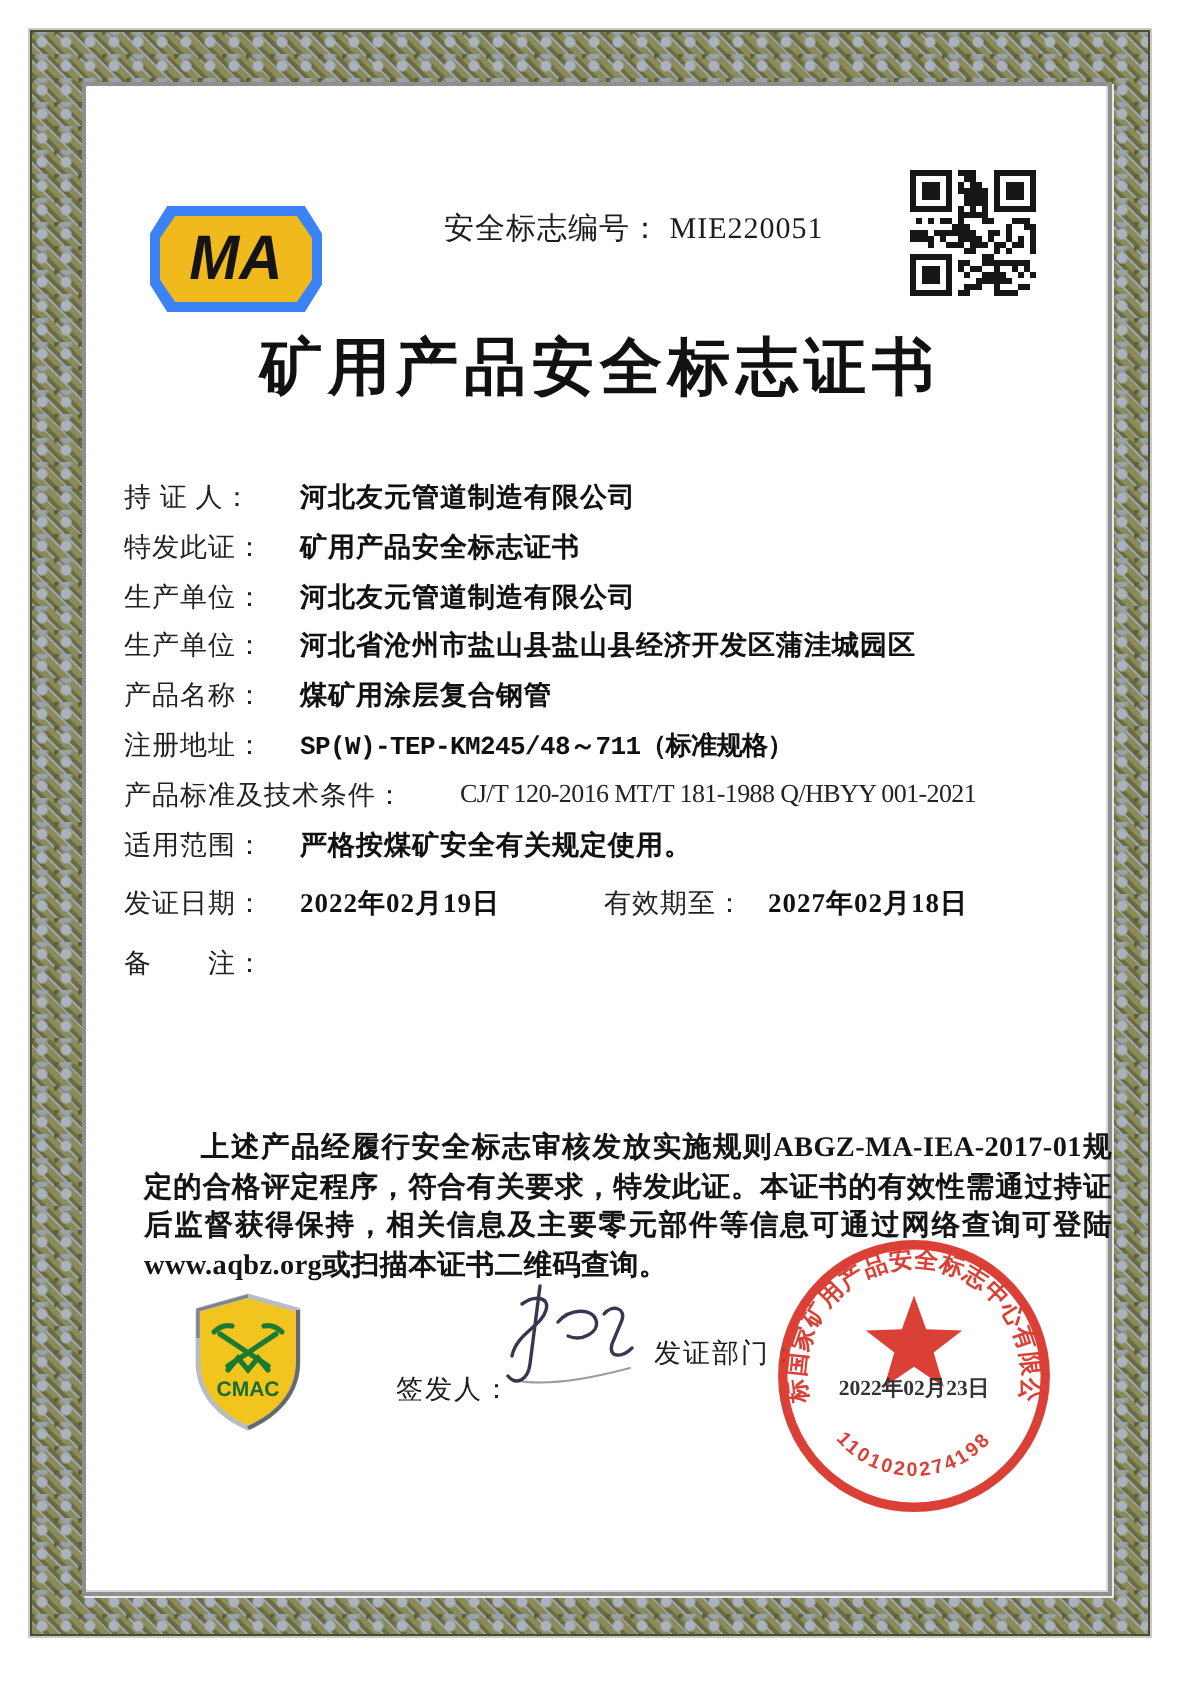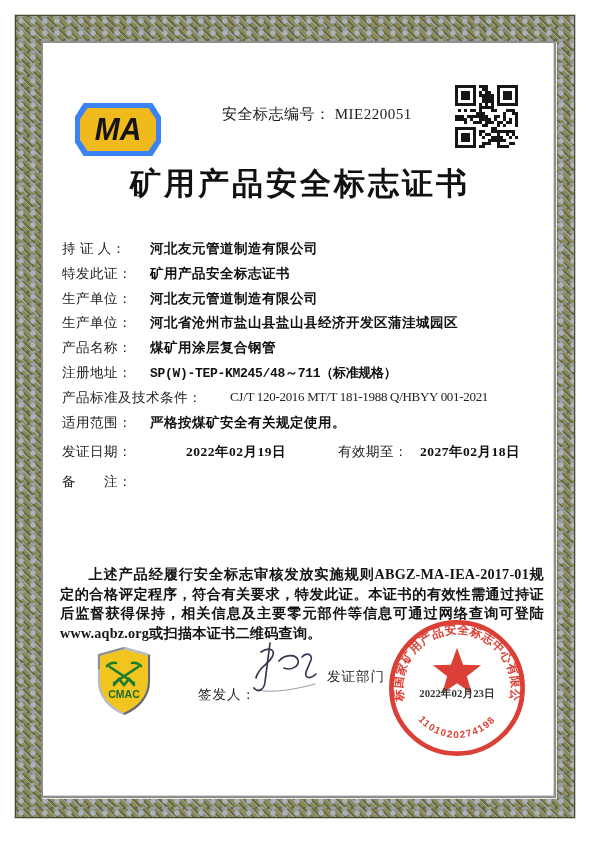--- a/index.html
+++ b/index.html
@@ -46,24 +46,24 @@
   .frow{display:flex;align-items:flex-start;height:24.8px;white-space:nowrap;}
   .flabel{flex:none;width:88px;letter-spacing:.5px;color:#222;}
   .flabel.wide{width:168px;}
   .fval{font-weight:700;color:#111;letter-spacing:.5px;}
   .fval.mono{font-family:"Liberation Mono","DejaVu Sans Mono",monospace;
     font-weight:700;letter-spacing:-.3px;font-size:13px;}
   .fval.std{font-family:Liberation Serif, serif;
     font-weight:400;letter-spacing:-.3px;font-size:13px;color:#222;}
   .frow.dates{margin-top:5px;}
   .frow.remarks{margin-top:5px;}
-  .fval.w150{flex:none;width:152px;margin-left:36px;}
+  .fval.w150{flex:none;width:152px;}
   .flabel2{flex:none;width:82px;}
   
-  .statement{position:absolute;left:60px;top:551px;width:484px;
+  .statement{position:absolute;left:72px;top:551px;width:484px;
     font-size:14.2px;font-weight:700;line-height:19.6px;color:#141414;
     text-indent:2em;text-align:justify;letter-spacing:.2px;}
   
   .cmac{position:absolute;left:92px;top:645px;width:64px;height:74px;}
   .signer-label{position:absolute;left:198px;top:667px;font-size:13.5px;letter-spacing:1px;margin-top:19px;}
   .signature{position:absolute;left:245px;top:638px;width:80px;height:62px;}
   .dept-label{position:absolute;left:327px;top:668px;font-size:13.5px;letter-spacing:1px;}
   .seal{position:absolute;left:382px;top:612px;width:150px;height:152px;opacity:.92;}
 </style>
 </head>

